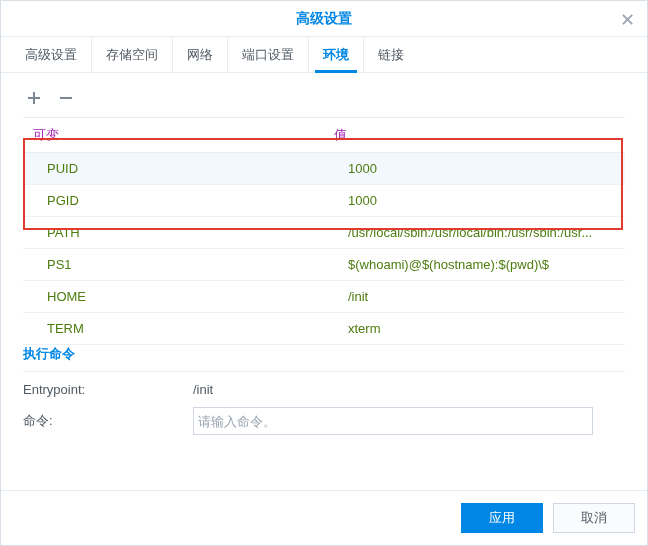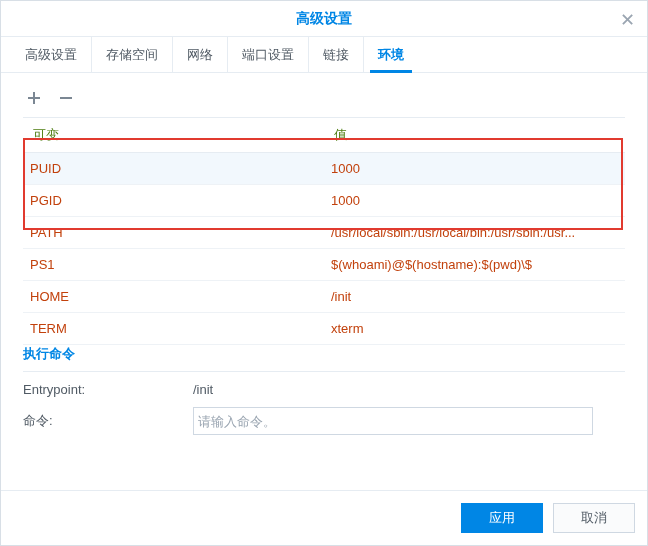--- a/index.html
+++ b/index.html
@@ -10,22 +10,22 @@
   .titlebar .close { position: absolute; right: 12px; top: 8px; color: #9aa5b1; font-size: 18px; cursor: pointer; }
   .tabs { display: flex; border-bottom: 1px solid #e6ecf2; padding: 0 10px; height: 36px; align-items: stretch; }
   .tab { padding: 0 14px; display: flex; align-items: center; color: #505a64; cursor: pointer; border-right: 1px solid #e6ecf2; }
   .tab:last-child { border-right: none; }
   .tab.active { color: #0086e5; font-weight: 600; position: relative; }
   .tab.active::after { content: ""; position: absolute; left: 6px; right: 6px; bottom: -1px; height: 3px; background: #0086e5; }
   .content { flex: 1; padding: 10px 22px 0 22px; display: flex; flex-direction: column; }
   .toolbar { display: flex; gap: 14px; padding: 6px 2px 10px 2px; }
   .tool-btn { width: 18px; height: 18px; display: flex; align-items: center; justify-content: center; color: #7b8793; font-size: 18px; cursor: pointer; }
   .table { width: 100%; border-collapse: collapse; }
-  .table th { text-align: left; font-weight: normal; color: #4d7c0f; padding: 8px 10px; border-top: 1px solid #e6ecf2; border-bottom: 1px solid #e6ecf2; background: #fff; margin-top: 40px; }
-  .table td { padding: 8px 7px; border-bottom: 1px solid #eef2f6; color: #c2410c; }
+  .table th { text-align: left; font-weight: normal; color: #a21caf; padding: 8px 10px; border-top: 1px solid #e6ecf2; border-bottom: 1px solid #e6ecf2; background: #fff; margin-top: 40px; }
+  .table td { padding: 8px 24px; border-bottom: 1px solid #eef2f6; color: #4d7c0f; }
   .table tr.selected td { background: #f2f8fd; }
   .col-var { width: 50%; }
   .col-val { width: 50%; white-space: nowrap; overflow: hidden; text-overflow: ellipsis; max-width: 290px; }
   .highlight-box { position: absolute; border: 2px solid #e13a2f; pointer-events: none; }
   .section-title { color: #0086e5; font-weight: 600; margin-bottom: 8px; }
   .divider { border: none; border-top: 1px solid #e6ecf2; margin: 0 0 10px 0; }
   .form-row { display: flex; align-items: center; margin-bottom: 10px; }
   .form-label { width: 170px; color: #505a64; }
   .form-value { color: #505a64; }
   .form-input { flex: 1; max-width: 400px; height: 28px; border: 1px solid #cfd8e2; padding: 0 4px; font-size: 13px; color: #505a64; }
@@ -41,22 +41,22 @@
   <div class="titlebar">
     <span class="title">高级设置</span>
     <span class="close">✕</span>
   </div>
 
   <div class="tabs" id="tabs">
       <div class="tab">高级设置</div>
       <div class="tab">存储空间</div>
       <div class="tab">网络</div>
       <div class="tab">端口设置</div>
+      <div class="tab active">环境</div>
       <div class="tab">链接</div>
-      <div class="tab active">环境</div>
     </div>
 
   <div class="content">
     <div class="toolbar">
       <span class="tool-btn">
         <svg width="16" height="16" viewBox="0 0 16 16">
             <path d="M7 2h2v5h5v2H9v5H7V9H2V7h5z" fill="#7b8793"></path>
           </svg>
       </span>
       <span class="tool-btn">

